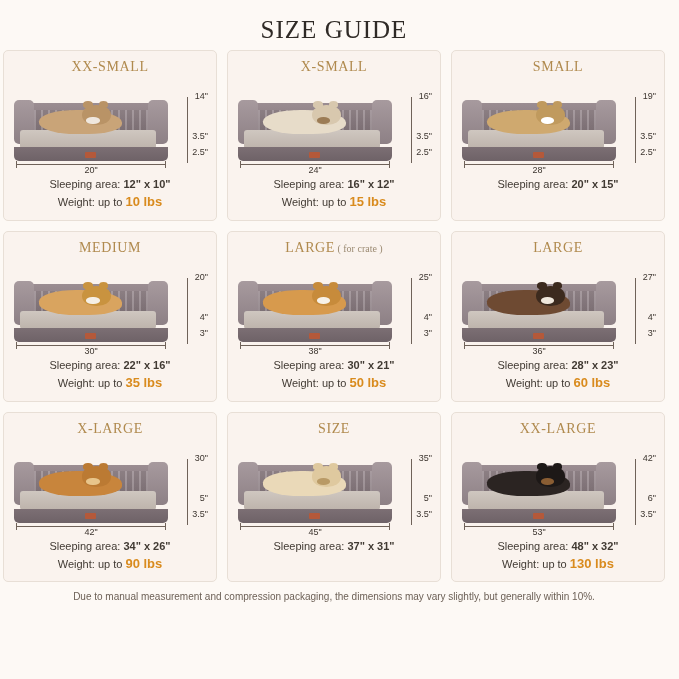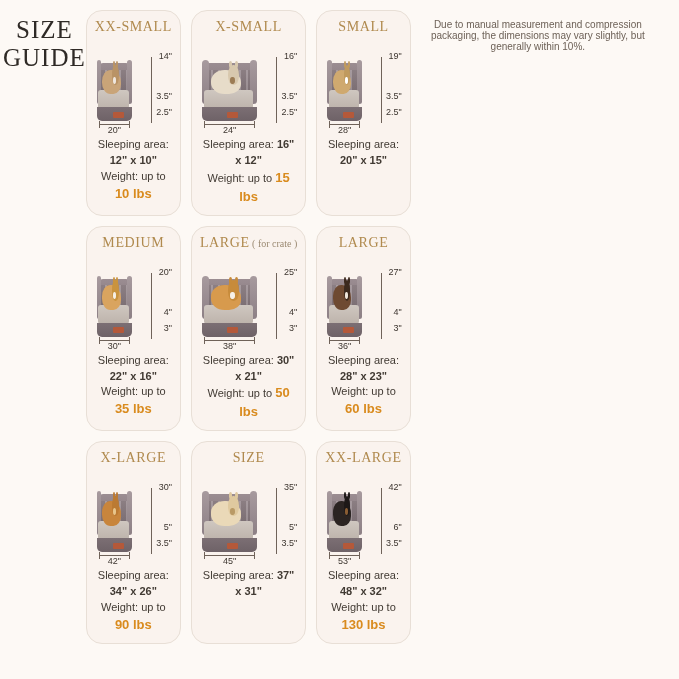--- a/index.html
+++ b/index.html
@@ -13,20 +13,21 @@
     font-family: "Liberation Sans", sans-serif;
     color: #4a4038;
     overflow: hidden;
   }
   .page {
     width: 679px;
     height: 549px;
     box-sizing: border-box;
     padding: 10px 14px 8px 3px;
     display: flex;
+    flex-direction: column;
   }
   .title {
     text-align: center;
     font-family: "Liberation Serif", serif;
     font-size: 25px;
     letter-spacing: 1px;
     color: #2f2a26;
     margin: 6px 0 6px 0;
     font-weight: normal;
   }
@@ -39,21 +40,21 @@
   }
   .grid {
     display: grid;
     grid-template-columns: repeat(3, 1fr);
     gap: 10px;
     flex: 1 1 auto;
   }
   .card {
     background: #faf3ee;
     border: 1px solid #e8dfd6;
-    border-radius: 16px;
+    border-radius: 5px;
     box-sizing: border-box;
     padding: 6px 8px 8px 8px;
     display: flex;
     flex-direction: column;
   }
   .card-title {
     text-align: center;
     font-family: "Liberation Serif", serif;
     font-size: 14px;
     color: #b08a4e;

